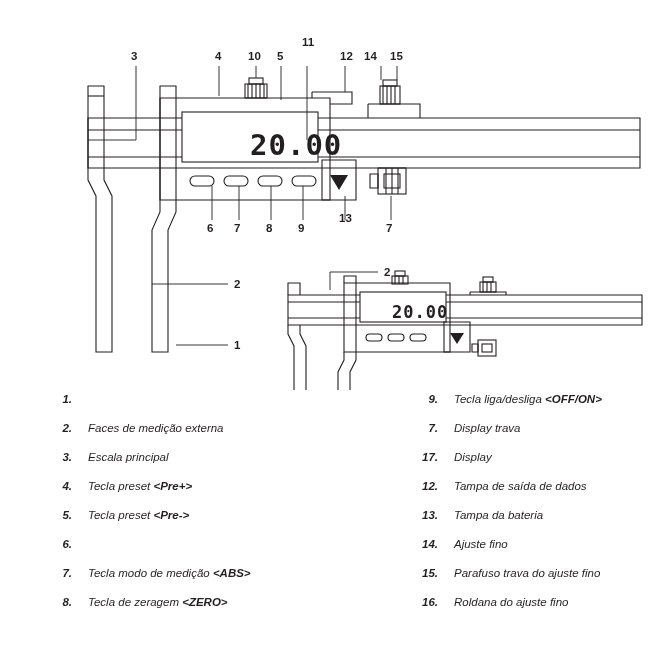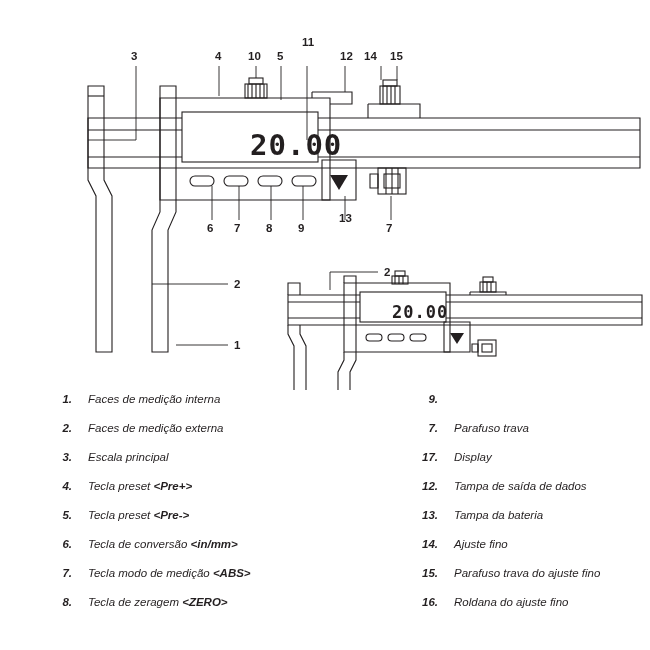--- a/index.html
+++ b/index.html
@@ -258,59 +258,58 @@
     <div class="callout" style="left:234px; top:339px;">1</div>
 
     <div class="callout" style="left:384px; top:266px;">2</div>
   </div>
 
   <div class="legend">
 
     <div class="legend-col left">
       <div class="legend-row">
         <div class="legend-num">1.</div>
-        <div class="legend-text"><span>Faces de medição interna</span><b></b></div>
       </div>
       <div class="legend-row">
         <div class="legend-num">2.</div>
         <div class="legend-text"><span>Faces de medição externa</span><b></b></div>
       </div>
       <div class="legend-row">
         <div class="legend-num">3.</div>
         <div class="legend-text"><span>Escala principal</span><b></b></div>
       </div>
       <div class="legend-row">
         <div class="legend-num">4.</div>
         <div class="legend-text"><span>Tecla preset </span><b>&lt;Pre+&gt;</b></div>
       </div>
       <div class="legend-row">
         <div class="legend-num">5.</div>
         <div class="legend-text"><span>Tecla preset </span><b>&lt;Pre-&gt;</b></div>
       </div>
       <div class="legend-row">
         <div class="legend-num">6.</div>
-        <div class="legend-text"><span>Tecla de conversão </span><b>&lt;in/mm&gt;</b></div>
       </div>
       <div class="legend-row">
         <div class="legend-num">7.</div>
         <div class="legend-text"><span>Tecla modo de medição </span><b>&lt;ABS&gt;</b></div>
       </div>
       <div class="legend-row">
         <div class="legend-num">8.</div>
         <div class="legend-text"><span>Tecla de zeragem </span><b>&lt;ZERO&gt;</b></div>
       </div>
     </div>
 
     <div class="legend-col right">
       <div class="legend-row">
         <div class="legend-num">9.</div>
+        <div class="legend-text"><span>Tecla liga/desliga </span><b>&lt;OFF/ON&gt;</b></div>
       </div>
       <div class="legend-row">
         <div class="legend-num">7.</div>
-        <div class="legend-text"><span>Parafuso trava</span><b></b></div>
+        <div class="legend-text"><span>Display trava</span><b></b></div>
       </div>
       <div class="legend-row">
         <div class="legend-num">17.</div>
         <div class="legend-text"><span>Display</span><b></b></div>
       </div>
       <div class="legend-row">
         <div class="legend-num">12.</div>
         <div class="legend-text"><span>Tampa de saída de dados</span><b></b></div>
       </div>
       <div class="legend-row">

